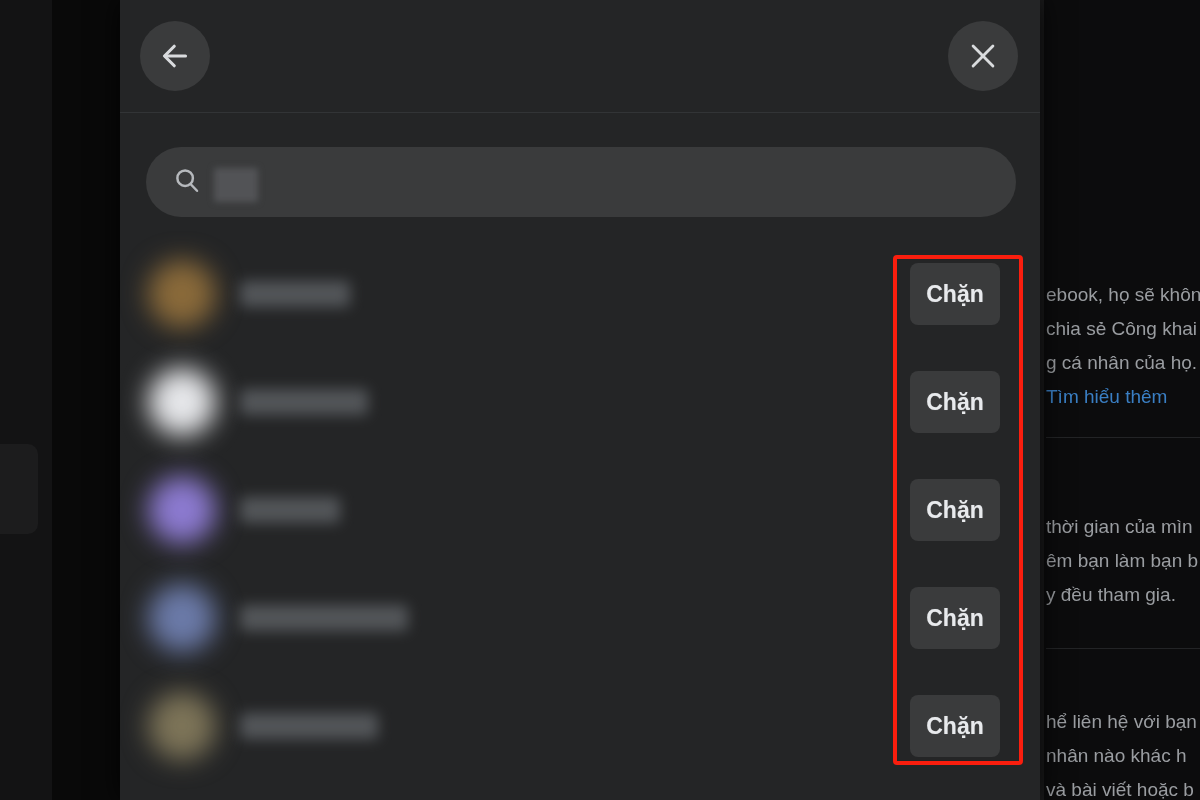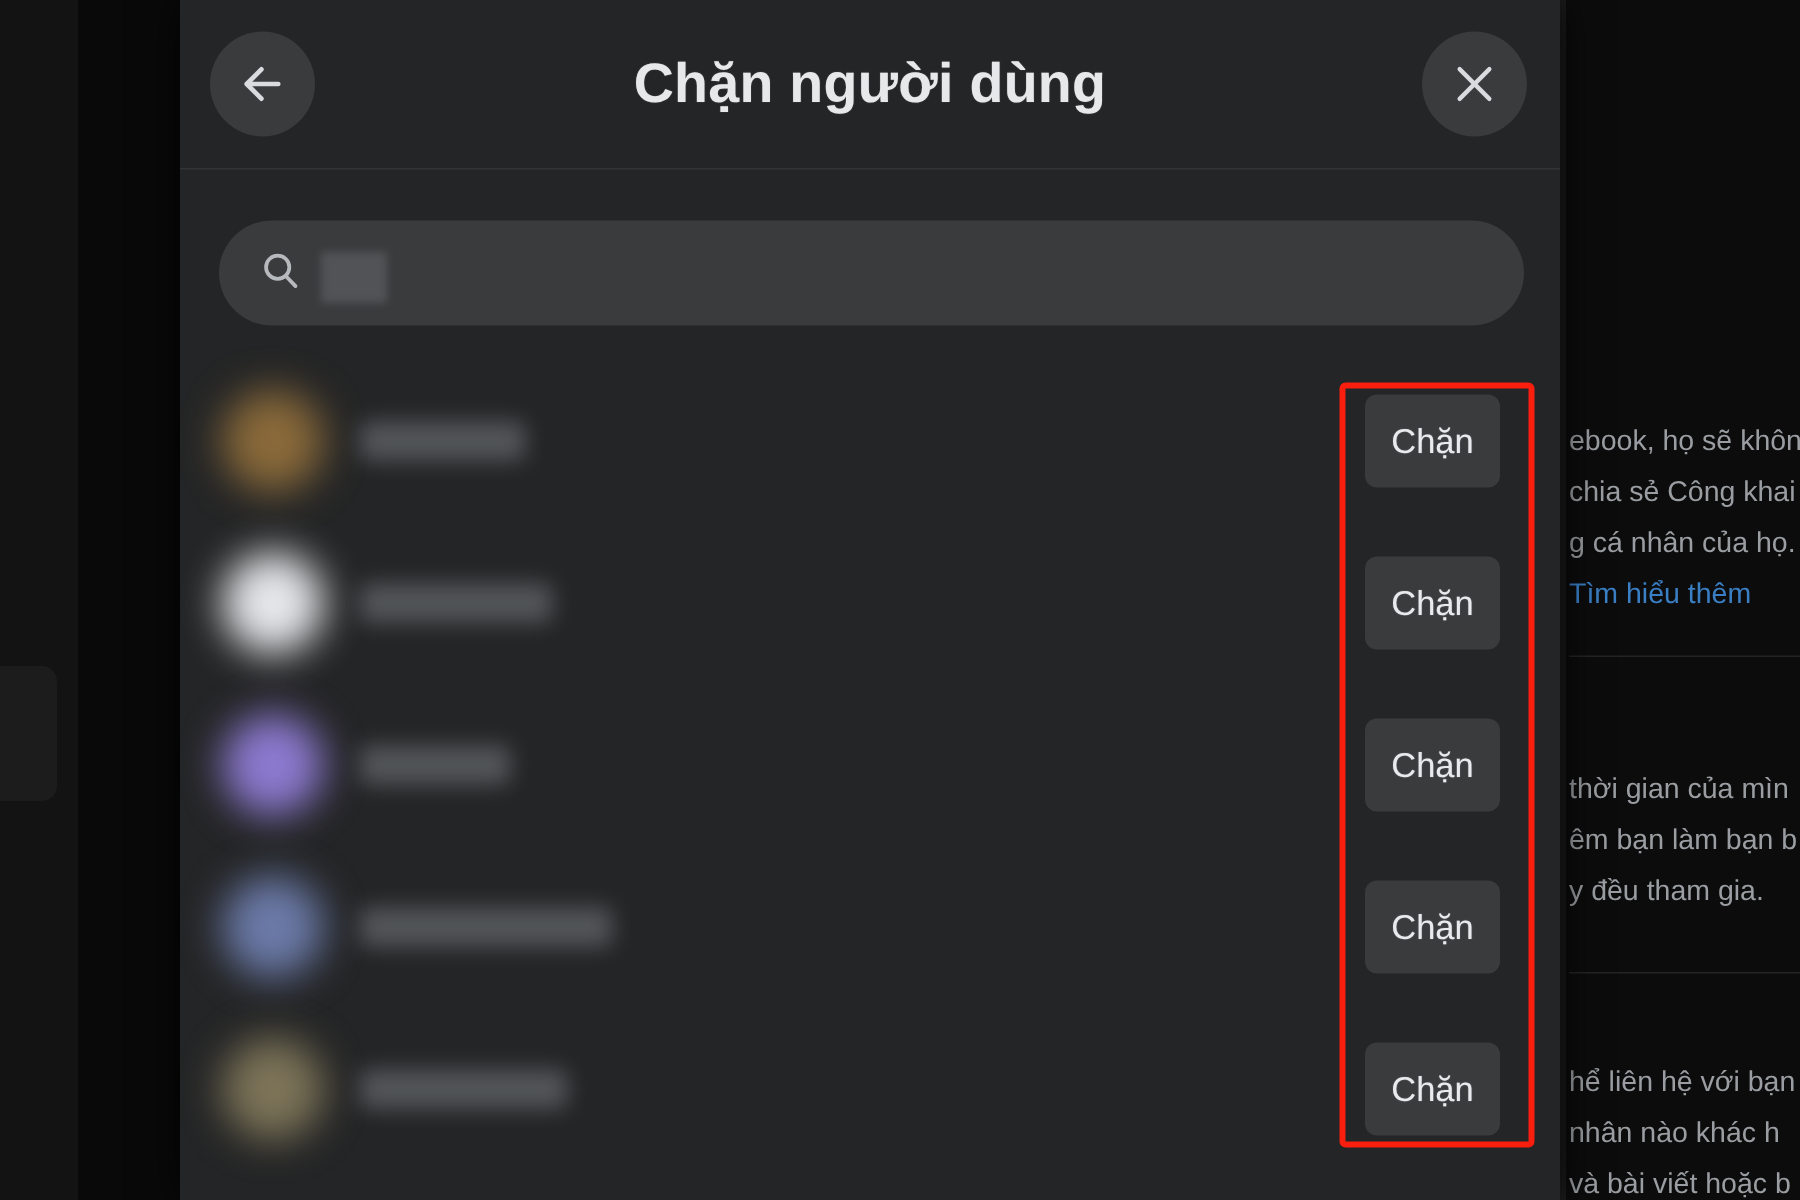--- a/index.html
+++ b/index.html
@@ -215,21 +215,21 @@
     position: absolute;
     left: 790px;
     width: 90px;
     height: 62px;
     background: #3a3b3c;
     border: none;
     border-radius: 8px;
     color: #e8eaed;
     font-family: "Liberation Sans", sans-serif;
     font-size: 23px;
-    font-weight: normal;
+    font-weight: bold;
     cursor: pointer;
     text-shadow: 0 0 1px rgba(255,255,255,0.3);
   }
 
   
   #annotation-box {
     position: absolute;
     left: 893px;
     top: 255px;
     width: 130px;
@@ -278,21 +278,20 @@
   <div class="dlg-header">
     <button class="round-btn back" aria-label="Quay lại">
       <span>
         <svg width="36" height="36" viewBox="0 0 24 24" fill="none" stroke="#d9dbde" stroke-width="2.1" stroke-linecap="round" stroke-linejoin="round">
           <line x1="19" y1="12" x2="5.5" y2="12"></line>
           <polyline points="11.5,5.5 5,12 11.5,18.5"></polyline>
         </svg>
       </span>
     </button>
 
-    <div class="dlg-title">Chặn người dùng</div>
 
     <button class="round-btn close" aria-label="Đóng">
       <span>
         <svg width="34" height="34" viewBox="0 0 24 24" fill="none" stroke="#d9dbde" stroke-width="2" stroke-linecap="round">
           <line x1="5" y1="5" x2="19" y2="19"></line>
           <line x1="19" y1="5" x2="5" y2="19"></line>
         </svg>
       </span>
     </button>
   </div>

